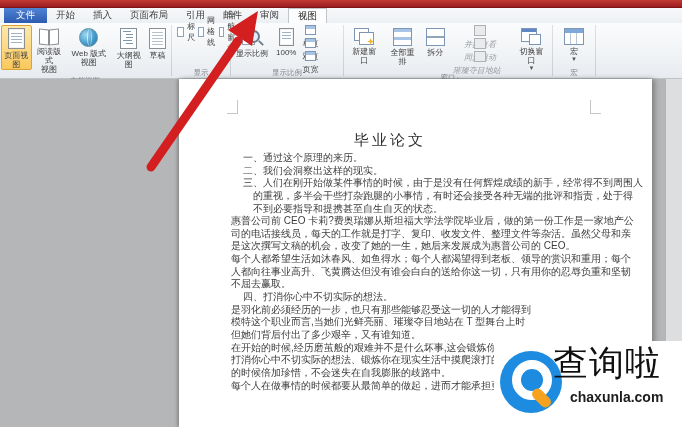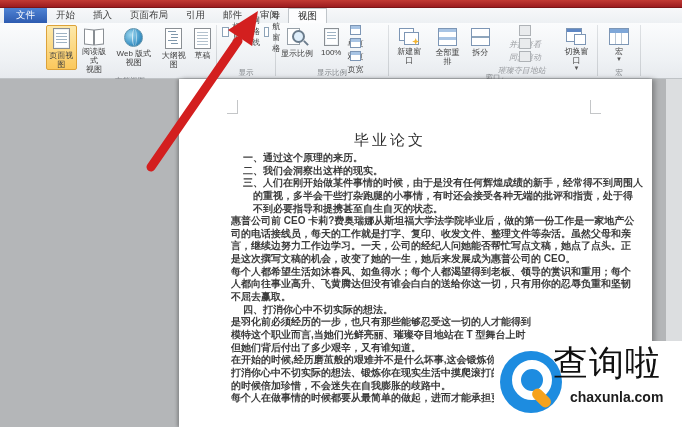--- a/index.html
+++ b/index.html
@@ -79,21 +79,21 @@
   .workspace{position:absolute;left:0;top:79px;width:682px;height:348px;background:#b4b6b8;}
   .rightband{position:absolute;left:666px;top:79px;width:16px;height:348px;background:#dcdee0;}
   .page{position:absolute;left:179px;top:79px;width:473px;height:348px;background:#fff;
     box-shadow:-2px 0 3px rgba(0,0,0,.22),3px 0 5px rgba(0,0,0,.28);}
   .cropmark{position:absolute;width:10px;height:13px;}
   .cropmark.left{left:227px;top:100px;border-right:1px solid #c4c6c8;border-bottom:1px solid #c4c6c8;}
   .cropmark.right{left:590px;top:100px;border-left:1px solid #c4c6c8;border-bottom:1px solid #c4c6c8;}
   .doc-title{position:absolute;left:240px;top:131px;width:300px;text-align:center;
     font-size:15px;letter-spacing:3px;color:#2e2e2e;font-family:"Liberation Serif","DejaVu Serif",serif;}
   .doc-lines{position:absolute;left:231px;top:152px;width:419px;font-size:10px;color:#3c3c3c;}
-  .doc-lines .ln{height:12.65px;line-height:12.65px;white-space:nowrap;overflow:hidden;font-weight:bold;}
+  .doc-lines .ln{height:12.65px;line-height:12.65px;white-space:nowrap;overflow:hidden;}
   .doc-lines .ind1{padding-left:12px;}
   .doc-lines .ind2{padding-left:22px;}
   
   .annot{position:absolute;left:0;top:0;width:682px;height:427px;z-index:50;pointer-events:none;}
   
   .logo{position:absolute;left:494px;top:341px;width:188px;height:86px;background:#fff;z-index:40;}
   .logo .circle{position:absolute;left:6px;top:10px;width:62px;height:62px;border-radius:50%;background:#1d8ce0;}
   .logo .ring{position:absolute;left:12px;top:9px;width:22px;height:22px;border:9px solid #fff;border-radius:50%;}
   .logo .handle{position:absolute;left:36px;top:36px;width:11px;height:22px;background:#f6a21d;border-radius:6px;transform:rotate(-45deg);}
   .logo .brand{position:absolute;left:59px;top:0px;width:114px;font-size:35px;line-height:46px;color:#101010;
@@ -111,21 +111,21 @@
     <div class="tab">插入</div>
     <div class="tab">页面布局</div>
     <div class="tab">引用</div>
     <div class="tab">邮件</div>
     <div class="tab">审阅</div>
     <div class="tab tab-selected">视图</div>
   </div>
 
 <div class="ribbon">
 
-  <div class="rgroup" style="width:170px;margin-left:45px;">
+  <div class="rgroup" style="width:170px;">
     <div class="content">
         <div class="bigbtn selected">
           <div class="ico ico-doc">
             <i style="top: 4px;"></i>
             <i style="top: 7px;"></i>
             <i style="top: 10px;"></i>
             <i style="top: 13px;"></i>
           </div>
           <span class="blabel">页面视图</span>
         </div>
@@ -287,21 +287,20 @@
 
 <div class="doc-title">毕业论文</div>
 <div class="doc-lines" id="doc-lines">
     <div class="ln ind1">一、通过这个原理的来历。</div>
     <div class="ln ind1">二、我们会洞察出这样的现实。</div>
     <div class="ln ind1">三、人们在刚开始做某件事情的时候，由于是没有任何辉煌成绩的新手，经常得不到周围人</div>
     <div class="ln ind2">的重视，多半会干些打杂跑腿的小事情，有时还会接受各种无端的批评和指责，处于得</div>
     <div class="ln ind2">不到必要指导和提携甚至自生自灭的状态。</div>
     <div class="ln">惠普公司前 CEO 卡莉?费奥瑞娜从斯坦福大学法学院毕业后，做的第一份工作是一家地产公</div>
     <div class="ln">司的电话接线员，每天的工作就是打字、复印、收发文件、整理文件等杂活。虽然父母和亲</div>
-    <div class="ln">言，继续边努力工作边学习。一天，公司的经纪人问她能否帮忙写点文稿，她点了点头。正</div>
     <div class="ln">是这次撰写文稿的机会，改变了她的一生，她后来发展成为惠普公司的 CEO。</div>
     <div class="ln">每个人都希望生活如沐春风、如鱼得水；每个人都渴望得到老板、领导的赏识和重用；每个</div>
     <div class="ln">人都向往事业高升、飞黄腾达但没有谁会白白的送给你这一切，只有用你的忍辱负重和坚韧</div>
     <div class="ln">不屈去赢取。</div>
     <div class="ln ind1">四、打消你心中不切实际的想法。</div>
     <div class="ln">是羽化前必须经历的一步，也只有那些能够忍受这一切的人才能得到</div>
     <div class="ln">模特这个职业而言,当她们光鲜亮丽、璀璨夺目地站在 T 型舞台上时</div>
     <div class="ln">但她们背后付出了多少艰辛，又有谁知道。</div>
     <div class="ln">在开始的时候,经历磨茧般的艰难并不是什么坏事,这会锻炼你的</div>
     <div class="ln">打消你心中不切实际的想法、锻炼你在现实生活中摸爬滚打的能力，</div>

